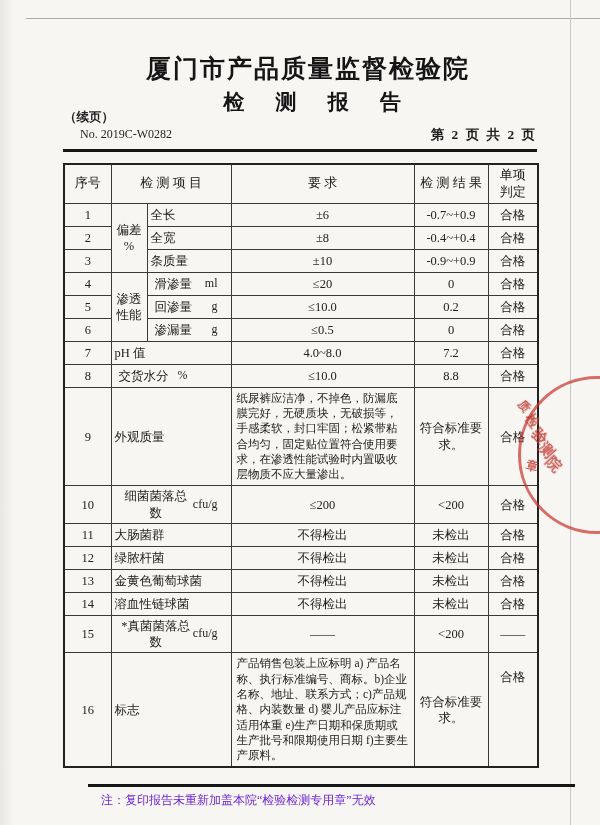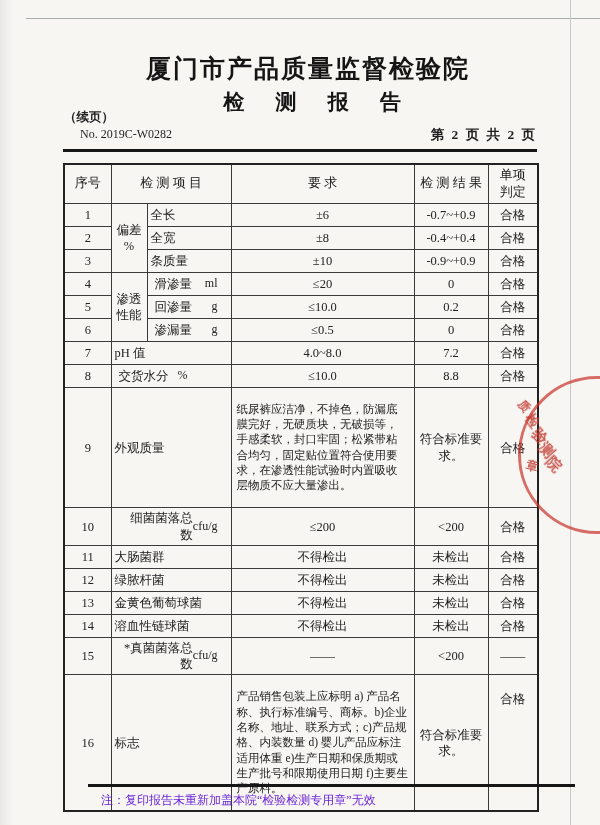--- a/index.html
+++ b/index.html
@@ -33,22 +33,22 @@
   td, th { border:1px solid #3a3a3a; text-align:center; vertical-align:middle;
     font-size:12.5px; font-weight:normal; padding:2px 3px; line-height:1.3; color:#222; }
   table { border:2px solid #222; }
   tr { height:23px; }
   tr.head-row { height:31px;margin-top:17px; }
   tr.tall-a { height:80px; }
   tr.tall-b { height:95px; }
   th { font-size:13px; }
   .prewrap { white-space:pre-line; }
   td.left { text-align:left; }
-  td.long { font-size:11.5px; line-height:1.33; text-align:left; padding:14px 5px; }
-  .item-flex { display:flex; justify-content:space-between; align-items:center; padding:0 10px 0 4px;text-align:right; }
+  td.long { font-size:11.5px; line-height:1.33; text-align:left; padding:3px 5px; }
+  .item-flex { display:flex; justify-content:space-between; align-items:center; padding:0 10px 0 4px; }
   .item-flex .iunit { font-size:12px; }
   td.v-top { vertical-align:top; padding-top:16px; }
 
   
   .footnote { margin-top:3px; width:512px; font-size:12px; font-weight:bold;
     line-height:1.42; color:#242424; text-align:justify; }
 
   .bottom-rule { position:absolute; top:784px; left:88px; width:487px; height:2.5px; background:#161616; }
   .copy-note { position:absolute; top:792px; left:88px; font-size:12px; font-weight:normal; color:#6d28d9;margin-left:13px; }
 

